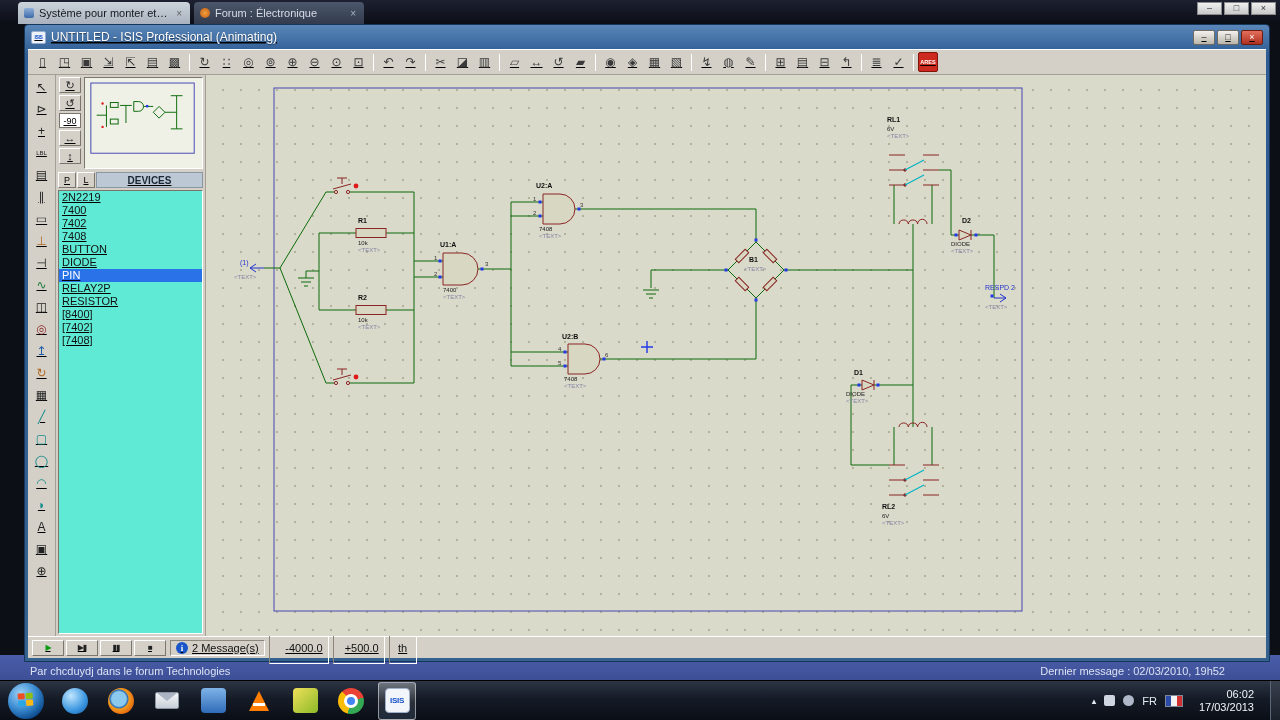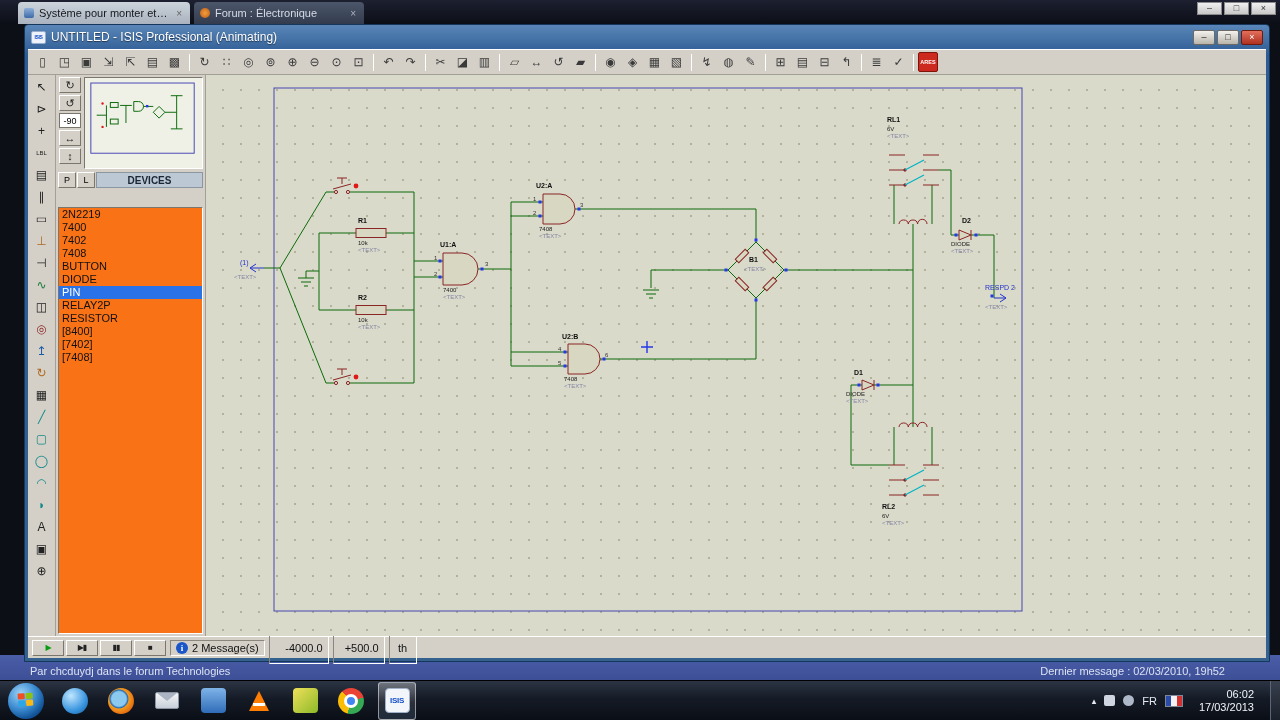--- a/index.html
+++ b/index.html
@@ -18,21 +18,21 @@
   .tab-close{color:#666;font-size:10px;padding:0 2px;}
   .tab2 .tab-close{color:#aab2c0;}
   .bwin{position:absolute;right:4px;top:2px;display:flex;gap:2px;}
   .bbtn{width:25px;height:13px;background:linear-gradient(#f0f0f0,#c8c8c8);border:1px solid #8a8a8a;color:#333;font-size:9px;line-height:11px;text-align:center;}
 
   .forum-strip{position:absolute;left:0;top:655px;width:1280px;height:25px;background:linear-gradient(#4a5da8,#3d4f96);color:#dbe2f4;font-size:11px;}
   .fleft{position:absolute;left:30px;top:10px;}
   .fright{position:absolute;right:55px;top:10px;}
 
   
-  .isis{position:absolute;left:24px;top:24px;width:1246px;height:638px;border:1px solid #16365c;border-radius:4px 4px 0 0;background:linear-gradient(#5a86b8,#2d5b93 30px,#35618f);padding:0 3px 3px;}
+  .isis{position:absolute;left:24px;top:24px;width:1246px;height:638px;border:1px solid #16365c;border-radius:4px 4px 0 0;background:linear-gradient(#5a86b8,#2d5b93 30px,#35618f);padding:0 3px 3px;text-decoration:underline;}
   .titlebar{height:24px;display:flex;align-items:center;gap:5px;padding:0 3px;color:#fff;font-size:12px;}
   .app-icon{width:15px;height:13px;background:#eef2fa;border:1px solid #9aaccc;border-radius:2px;color:#1550c8;font-size:5px;font-weight:bold;display:flex;align-items:center;justify-content:center;letter-spacing:-.3px;}
   .title-text{flex:1;text-shadow:0 1px 1px rgba(0,0,0,.5);white-space:nowrap;}
   .caption-buttons{display:flex;gap:2px;}
   .cbtn{width:22px;height:15px;background:linear-gradient(#f4f2ee,#b9b5ab);border:1px solid #6f6b63;color:#222;font-size:9px;line-height:13px;text-align:center;border-radius:2px;}
   .cbtn.close{background:linear-gradient(#e2705c,#b03020);color:#fff;border-color:#6e1a0e;}
 
   .isis-body{height:609px;background:#d4d0c8;position:relative;display:flex;flex-direction:column;}
   .menubar{height:20px;display:flex;align-items:center;padding-left:4px;border-bottom:1px solid #b8b4ac;font-size:12px;color:#1c1c1c;}
   .menu-item{padding:2px 7px;}
@@ -47,21 +47,21 @@
 
   .panel{width:150px;border-right:1px solid #a39f97;display:flex;flex-direction:column;padding:2px;background:#d4d0c8;}
   .prow1{display:flex;gap:2px;}
   .rotcol{width:24px;display:flex;flex-direction:column;gap:2px;align-items:center;}
   .rbtn{width:22px;height:16px;background:#d4d0c8;border:1px solid;border-color:#fff #7a766e #7a766e #fff;font-size:11px;text-align:center;line-height:14px;color:#222;}
   .rot-input{width:22px;height:15px;font-size:9px;text-align:center;border:1px solid #7a766e;background:#fff;font-family:"Liberation Sans",sans-serif;}
   .preview{flex:1;height:92px;border:1px solid;border-color:#7a766e #fff #fff #7a766e;background:#eff0e6;position:relative;overflow:hidden;}
   .prow2{display:flex;margin-top:3px;height:16px;gap:1px;}
   .plbtn{width:18px;background:#d4d0c8;border:1px solid;border-color:#fff #7a766e #7a766e #fff;font-size:9px;text-align:center;line-height:14px;}
   .dev-header{flex:1;background:#bcc8d4;border:1px solid #8a96a2;font-size:10px;font-weight:bold;color:#1a2635;display:flex;align-items:center;justify-content:center;}
-  .dev-list{flex:1;margin-top:19px;border:1px solid;border-color:#7a766e #fff #fff #7a766e;background:#f97316;font-size:11px;overflow:hidden;}
+  .dev-list{flex:1;margin-top:2px;border:1px solid;border-color:#7a766e #fff #fff #7a766e;background:#5eead4;font-size:11px;overflow:hidden;}
   .dev-item{height:13px;line-height:13px;padding-left:3px;color:#111;}
   .dev-item.selected{background:#2a72e8;color:#fff;}
 
   .canvas{flex:1;position:relative;background-color:#dadaca;background-image:radial-gradient(#b2b29c 1px,transparent 1px);background-size:18px 18px;background-position:8px 6px;overflow:hidden;}
   .schem{position:absolute;left:0;top:0;width:100%;height:100%;}
   .labels{position:absolute;left:0;top:0;right:0;bottom:0;pointer-events:none;}
   .lbl{position:absolute;white-space:nowrap;}
   .lbl.ref{font-size:7px;font-weight:bold;color:#101010;}
   .lbl.val{font-size:6px;color:#222;}
   .lbl.sub{font-size:6px;color:#8585a5;}

